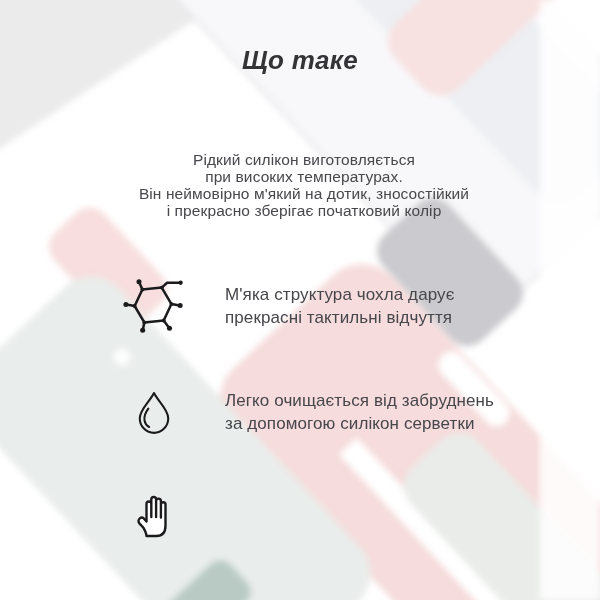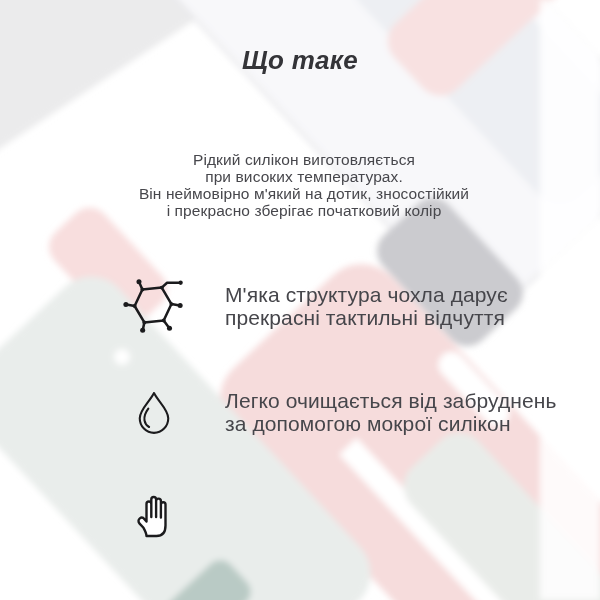--- a/index.html
+++ b/index.html
@@ -22,21 +22,21 @@
   .feature{position:absolute;left:0;width:600px;height:56px;}
   .f1{top:278px;}
   .f2{top:384px;}
   .f3{top:488px;}
   .ficon{
     position:absolute;left:122px;top:50%;transform:translateY(-50%);
     width:64px;display:flex;justify-content:center;align-items:center;
   }
   .ftext{
     position:absolute;left:225px;top:50%;transform:translateY(-50%);
-    font-size:21px;line-height:22.5px;font-weight:500;color:#46464b;
+    font-size:17px;line-height:22.5px;font-weight:500;color:#46464b;
     white-space:pre-line;letter-spacing:.1px;
   }
 </style>
 </head>
 <body>
 
 <div class="canvas">
 
   <svg class="bg" viewBox="0 0 600 600" aria-hidden="true">
     <defs>
@@ -125,21 +125,21 @@
   </div>
 
   <div class="feature f2">
     <span class="ficon">
       <svg width="38" height="45" viewBox="0 0 40 46" fill="none" stroke="#1b1b1d" stroke-width="2.2" stroke-linecap="round" stroke-linejoin="round">
         <path d="M20 3 C15.5 12, 5 20.5, 5 29.5 A15 15.5 0 0 0 35 29.5 C35 20.5, 24.5 12, 20 3 Z"></path>
         <path d="M14 19.5 C10.8 23.8, 9.4 28, 10 31.8 C10.5 34.8, 12.2 37.3, 14.8 38.8"></path>
       </svg>
     </span>
     <span class="ftext">Легко очищається від забруднень
-за допомогою мокрої силікон</span>
+за допомогою силікон серветки</span>
   </div>
 
   <div class="feature f3">
     <span class="ficon">
       <svg width="38" height="46" viewBox="0 0 38 46" fill="#ffffff" stroke="#1b1b1d" stroke-width="2.4" stroke-linecap="round" stroke-linejoin="round">
         <path d="M11.5 43
                  C11.5 41, 10 37.5, 8.5 34.8
                  L4.6 30.6
                  C3 28.8, 3.2 26.6, 4.8 25.4
                  C6.3 24.2, 8.2 24.6, 9.5 26.2

